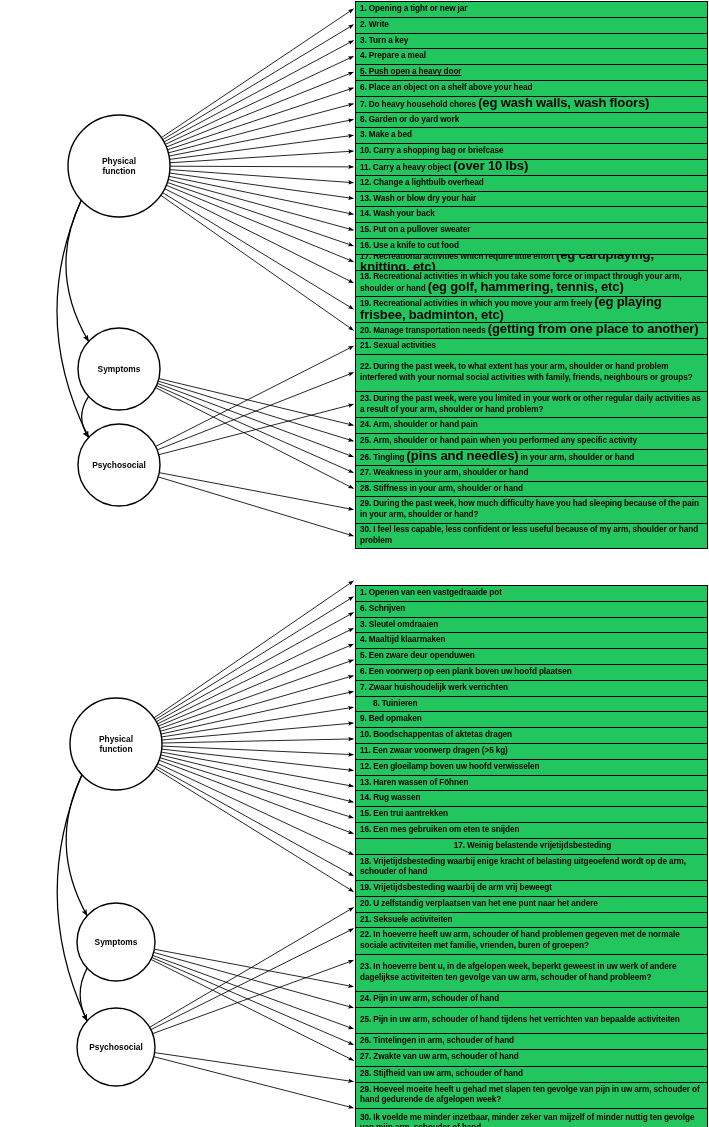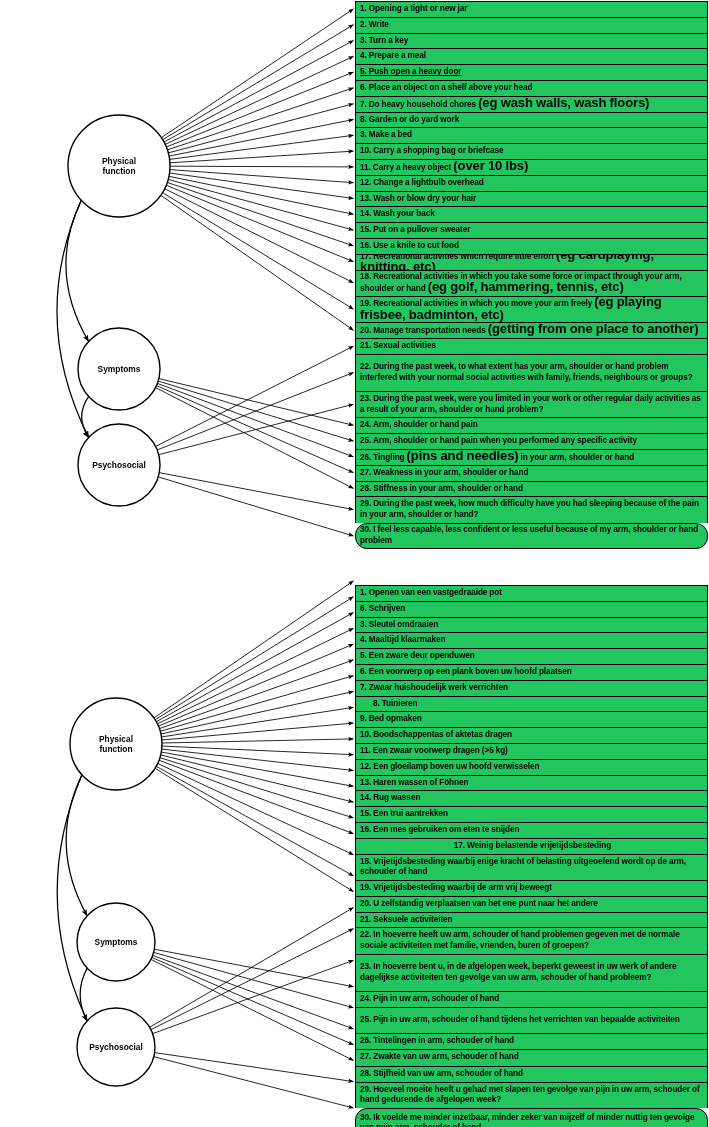--- a/index.html
+++ b/index.html
@@ -37,21 +37,21 @@
   .item-box {
     box-sizing: border-box;
     border: 1.3px solid #000;
     border-bottom-width: 0;
     padding: 0px 2px 0px 4px;
     display: flex;
     align-items: center;
     overflow: hidden;
     background: #22c55e;
   }
-  .item-box:last-child { border-bottom-width: 1.3px; border-radius: 12px; }
+  .item-box:last-child { border-bottom-width: 1.3px; }
 
   .item-text {
     font-size: 8.2px;
     font-weight: bold;
     line-height: 10.6px;
     color: #000;
     letter-spacing: -0.05px;
     word-spacing: -0.2px;
   }
   .item-text .sm {

